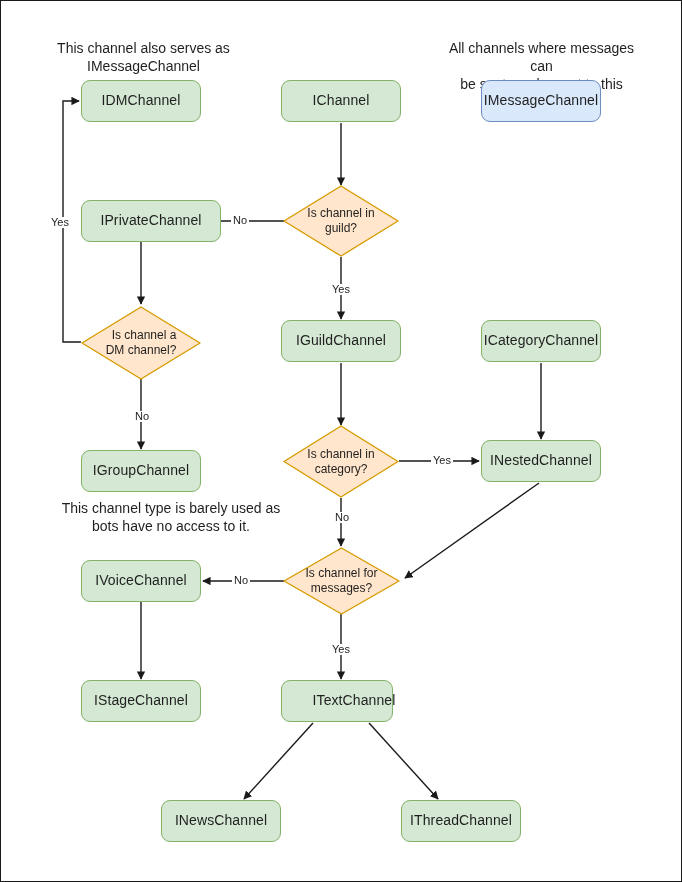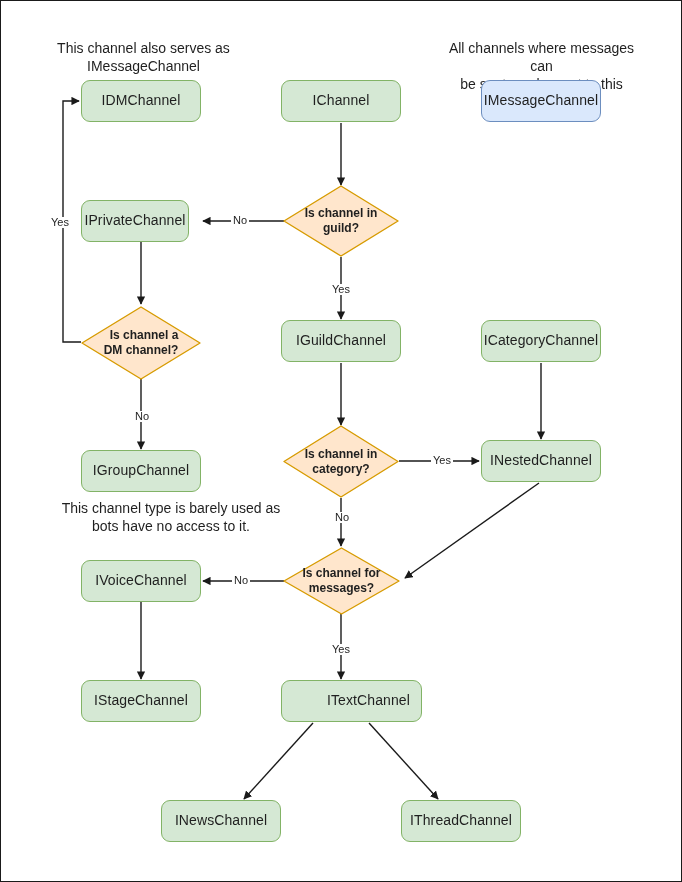--- a/index.html
+++ b/index.html
@@ -64,21 +64,20 @@
     width: 100%;
     height: 100%;
     display: flex;
     align-items: center;
     justify-content: center;
     text-align: center;
     font-size: 12px;
     color: #1f1f1f;
     line-height: 1.25;
     white-space: pre-line;
-    font-weight: bold;
   }
   .edge-label {
     position: absolute;
     font-size: 11px;
     color: #1f1f1f;
     background: #ffffff;
     padding: 0 2px;
     line-height: 1;
     white-space: nowrap;
   }
@@ -146,35 +145,35 @@
 
   <div class="caption" style="left: 40px; top: 498px; width: 260px; white-space: pre-line;">This channel type is barely used as
 bots have no access to it.</div>
 
   <div class="node box" style="left:80px; top:79px; width:120px; height:42px;">IDMChannel</div>
 
   <div class="node box" style="left:280px; top:79px; width:120px; height:42px;">IChannel</div>
 
   <div class="node box blue" style="left:480px; top:79px; width:120px; height:42px;">IMessageChannel</div>
 
-  <div class="node box" style="left:80px; top:199px; width:108px; height:42px;">IPrivateChannel</div>
+  <div class="node box" style="left:80px; top:199px; width:140px; height:42px;">IPrivateChannel</div>
 
   <div class="node box" style="left:280px; top:319px; width:120px; height:42px;">IGuildChannel</div>
 
   <div class="node box" style="left:480px; top:319px; width:120px; height:42px;">ICategoryChannel</div>
 
   <div class="node box" style="left:80px; top:449px; width:120px; height:42px;">IGroupChannel</div>
 
   <div class="node box" style="left:480px; top:439px; width:120px; height:42px;">INestedChannel</div>
 
   <div class="node box" style="left:80px; top:559px; width:120px; height:42px;">IVoiceChannel</div>
 
   <div class="node box" style="left:80px; top:679px; width:120px; height:42px;">IStageChannel</div>
 
-  <div class="node box" style="left:280px; top:679px; width:141px; height:42px;padding-left:34px;">ITextChannel</div>
+  <div class="node box" style="left:280px; top:679px; width:112px; height:42px;padding-left:34px;">ITextChannel</div>
 
   <div class="node box" style="left:160px; top:799px; width:120px; height:42px;">INewsChannel</div>
 
   <div class="node box" style="left:400px; top:799px; width:120px; height:42px;">IThreadChannel</div>
 
   <div class="diamond-wrap" style="left:282px; top:184px; width:116px; height:72px;">
     <svg width="116" height="72" viewBox="0 0 116 72">
       <polygon points="58,1 115,36 58,71 1,36" fill="#ffe6cc" stroke="#d79b00" stroke-width="1.4" stroke-linejoin="round"></polygon>
     </svg>
     <div class="diamond-label" style="white-space: pre-line;">Is channel in

